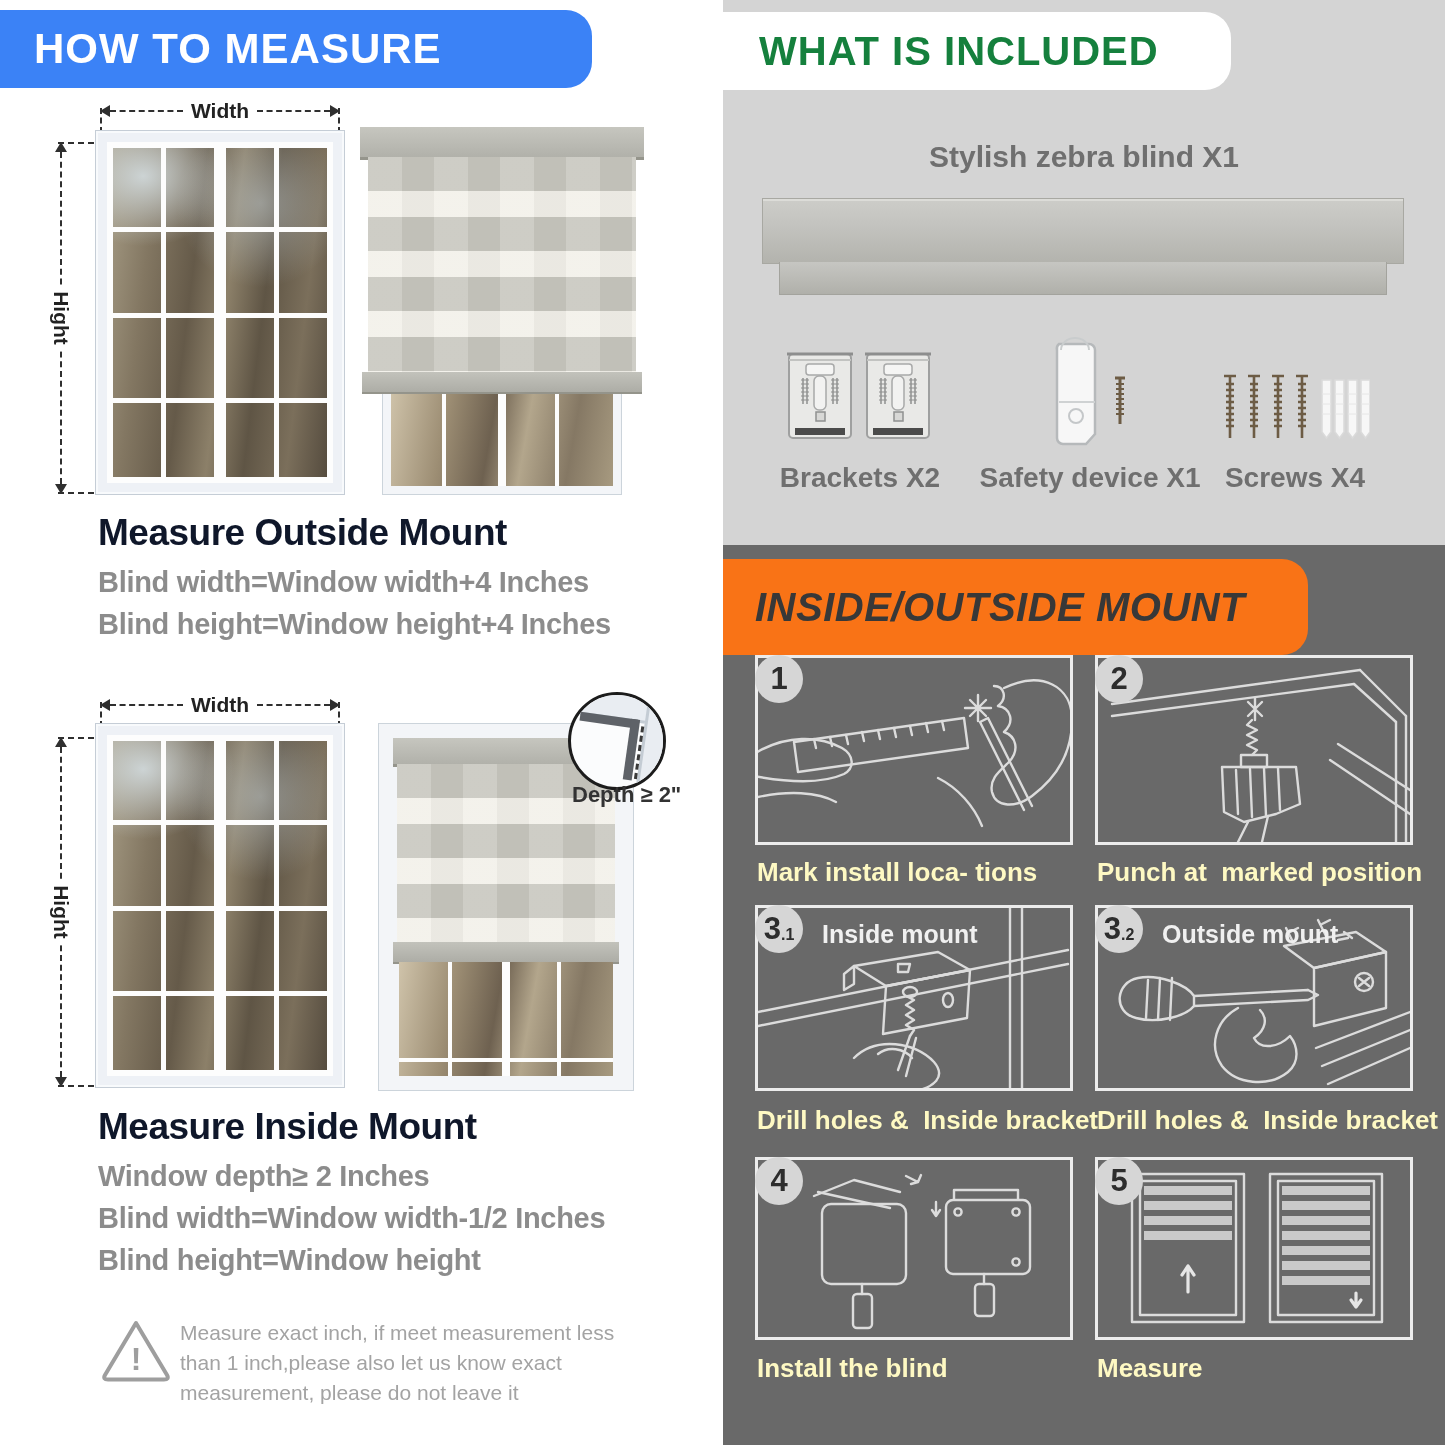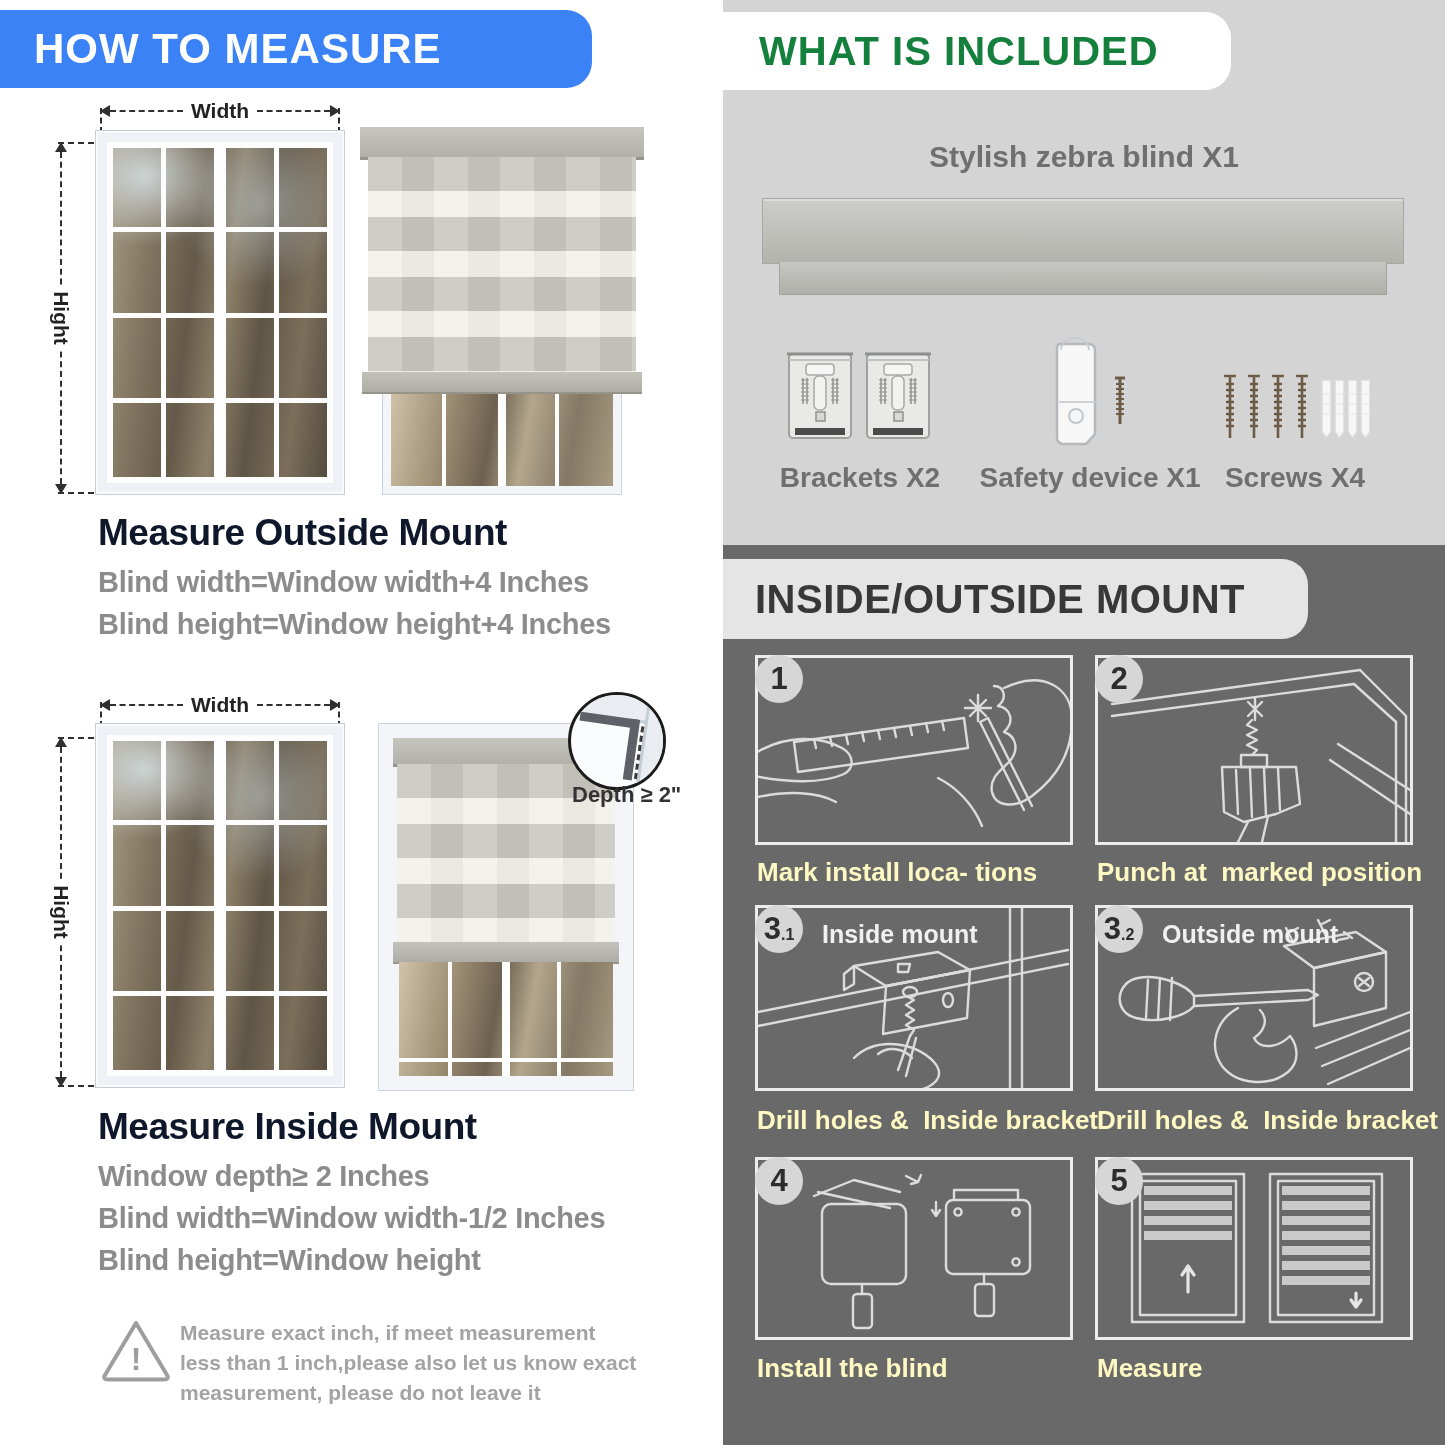--- a/index.html
+++ b/index.html
@@ -60,40 +60,40 @@
   
   .mag{width:92px;height:92px;border:3px solid #1c1c1c;border-radius:50%;background:#fbfcfd;overflow:hidden;}
   .mag-in{position:absolute;inset:0;transform:rotate(8deg);}
   .mag-band-t{position:absolute;left:-20%;top:-28%;width:150%;height:52%;background:#e9edf2;border-bottom:3px solid #c4ccd4;}
   .mag-band-r{position:absolute;right:-26%;top:-20%;width:46%;height:150%;background:#e9edf2;border-left:3px solid #c4ccd4;}
   .mag-l1{position:absolute;left:6%;top:24%;width:64%;height:9px;background:#5e6268;}
   .mag-l2{position:absolute;left:62%;top:24%;width:9px;height:66%;background:#5e6268;}
   .mag-dash{position:absolute;left:74%;top:30%;height:58%;border-left:3px dashed #3a3a3a;}
   .depth-label{font-size:22px;font-weight:bold;color:#333;}
 
-  .note-text{font-size:21px;font-weight:700;color:#a3a3a3;line-height:30px;width:462px;}
+  .note-text{font-size:21px;font-weight:400;color:#a3a3a3;line-height:30px;width:462px;}
 
   
   .right-col{left:723px;top:0;width:722px;height:1445px;}
   .included{position:absolute;left:0;top:0;width:722px;height:545px;background:#d4d4d4;}
   .inc-banner{position:absolute;left:0;top:12px;width:508px;height:78px;background:#ffffff;
       border-radius:0 26px 26px 0;display:flex;align-items:center;}
   .inc-banner span{color:#15803d;font-size:40px;font-weight:bold;letter-spacing:1px;padding-left:36px;}
   .product-label{position:absolute;left:0;top:140px;width:722px;text-align:center;
       font-size:30px;font-weight:bold;color:#6f6f6f;}
   .rail-main{position:absolute;left:39px;top:198px;width:640px;height:64px;
       background:linear-gradient(180deg,#cdcdc9 0%,#c2c2be 45%,#b3b3ad 100%);
       border:1px solid #a8a8a2;box-shadow:inset 0 2px 0 #dcdcd8;}
   .rail-sub{position:absolute;left:56px;top:262px;width:606px;height:32px;
       background:linear-gradient(180deg,#c6c6c2,#b0b0aa);border:1px solid #a3a39d;border-top:none;}
   .inc-label{position:absolute;top:462px;transform:translateX(-50%);font-size:28px;font-weight:bold;color:#6f6f6f;white-space:nowrap;}
 
   .mount{position:absolute;left:0;top:545px;width:722px;height:900px;background:#696969;}
-  .mnt-banner{position:absolute;left:0;top:14px;width:585px;height:80px;background:#e5e5e5;
-      border-radius:0 26px 26px 0;display:flex;align-items:center;}
+  .mnt-banner{position:absolute;left:0;top:14px;width:585px;height:96px;background:#f97316;
+      border-radius:0 26px 26px 0;display:flex;align-items:center;font-style:italic;}
   .mnt-banner span{color:#383838;font-size:40px;font-weight:bold;letter-spacing:0.5px;padding-left:32px;}
 
   .panel{position:absolute;width:318px;border:3px solid #ececec;box-sizing:border-box;}
   .panel svg{position:absolute;inset:0;width:100%;height:100%;}
   .badge{position:absolute;left:-3px;top:-3px;min-width:48px;height:48px;border-radius:50%;
       background:#d6d6d6;color:#2d2d2d;font-size:31px;font-weight:bold;
       display:flex;align-items:center;justify-content:center;padding:0 4px;box-sizing:border-box;}
   .badge .sub{font-size:16px;font-weight:bold;position:relative;top:6px;}
   .panel-title{position:absolute;left:64px;top:12px;font-size:25px;font-weight:bold;color:#f0f0f0;white-space:nowrap;}
   .caption{position:absolute;font-size:26px;font-weight:bold;color:#fef9c3;white-space:pre-wrap;}

